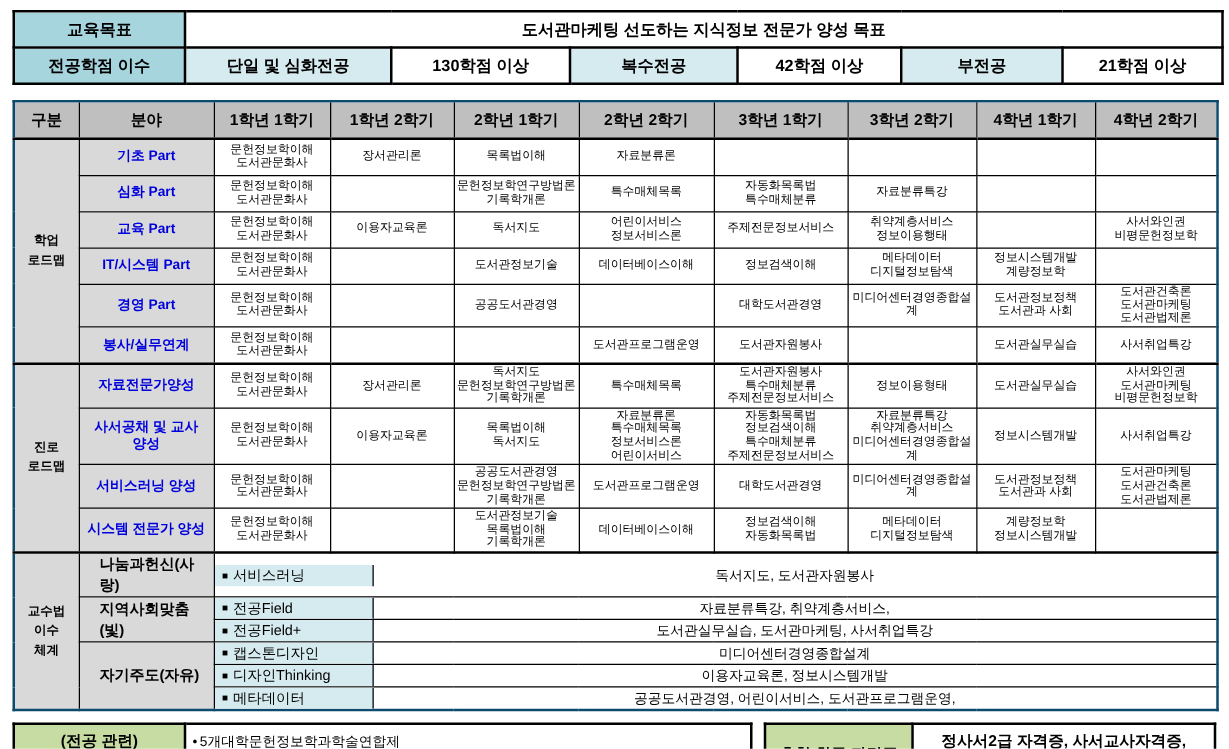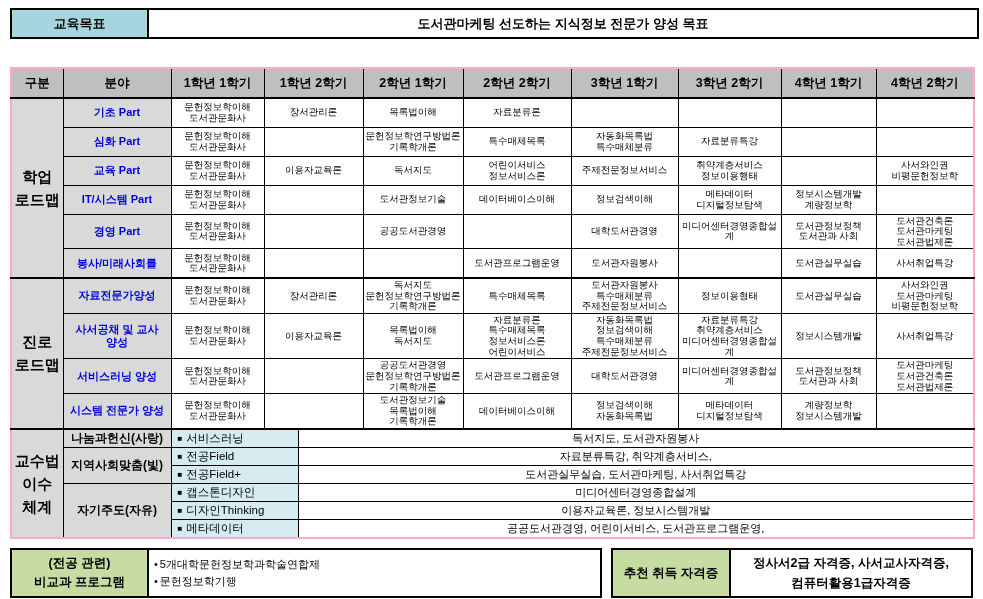--- a/index.html
+++ b/index.html
@@ -3,37 +3,37 @@
 <meta charset="utf-8">
 <style>
   * { box-sizing: border-box; margin: 0; padding: 0; }
   html, body { width: 983px; height: 599px; background: #fff; color: #000;
     font-family: "Liberation Sans", "DejaVu Sans", sans-serif; }
   .page { padding: 8px 8px 0 10px; }
   table { border-collapse: collapse; table-layout: fixed; }
   td, th { border: 1px solid #000; overflow: hidden; vertical-align: middle; }
 
   
-  .top-table { width: 967px; margin-bottom: 28px; }
+  .top-table { width: 967px; margin-bottom: 12px; }
   .top-table td { border-width: 2px; height: 29px; text-align: center; font-weight: bold; font-size: 13px; }
   .c-dark  { background: #a6d5de; }
   .c-light { background: #d6ebef; }
 
   
-  .main-table { width: 963px; border: 2px solid #f9a8d4; }
+  .main-table { width: 963px; border: 2px solid #0c4a6e; }
   .main-table th { background: #bfbfbf; height: 30px; font-size: 12.5px; border-bottom: 2px solid #000; }
-  .gubun { background: #d9d9d9; font-weight: bold; font-size: 15px; text-align: center; line-height: 1.55; white-space: pre-line; }
+  .gubun { background: #d9d9d9; font-weight: bold; font-size: 10px; text-align: center; line-height: 1.55; white-space: pre-line; }
   .field { background: #d9d9d9; color: #0000dd; font-weight: bold; font-size: 11px; text-align: center; white-space: pre-line; line-height: 1.2; }
   .course { font-size: 9.5px; text-align: center; white-space: pre-line; line-height: 1.12; padding: 1px 1px; word-break: break-all; }
   tr.sec td { border-top: 2px solid #000; }
   .h29 { height: 29px; } .h30 { height: 30px; } .h38 { height: 38px; }
   .h34 { height: 34px; } .h33 { height: 33px; } .h18 { height: 18px; }
 
   
-  .kglabel { background: #d9d9d9; font-weight: bold; font-size: 12px; text-align: center; }
+  .kglabel { background: #d9d9d9; font-weight: bold; font-size: 12px; text-align: left; padding-left: 16px; }
   .kwrap { padding: 0; }
   .krow { display: flex; align-items: stretch; height: 17px; }
   .kitem { width: 127px; background: #d6ebef; border-right: 1px solid #000;
            display: flex; align-items: center; gap: 4px; padding-left: 6px; font-size: 11.5px; }
   .kitem .blt { font-size: 8px; }
   .kval { flex: 1; display: flex; align-items: center; justify-content: center; font-size: 11px; text-align: right; }
 
   
   .bottom { display: flex; margin-top: 9px; }
   .bottom td { border-width: 2px; height: 48px; }
@@ -58,20 +58,29 @@
         <col style="width:143px">
       <col style="width:134px">
         <col style="width:131px">
         <col style="width:129px">
         <col style="width:128px">
     </colgroup>
     <tbody>
         <tr>
       <td class="c-dark">교육목표</td>
       <td colspan="6">도서관마케팅 선도하는 지식정보 전문가 양성 목표</td>
+    </tr>
+    <tr>
+      <td class="c-dark">전공학점 이수</td>
+      <td class="c-light">단일 및 심화전공</td>
+      <td>130학점 이상</td>
+      <td class="c-light">복수전공</td>
+      <td>42학점 이상</td>
+      <td class="c-light">부전공</td>
+      <td>21학점 이상</td>
     </tr>
   </tbody>
     </table>
 
   <table class="main-table">
     <colgroup>
       <col style="width:52px">
         <col style="width:108px">
         <col style="width:93px">
         <col style="width:99px">
@@ -162,21 +171,21 @@
       <td class="course"></td>
       <td class="course">대학도서관경영</td>
       <td class="course">미디어센터경영종합설계</td>
       <td class="course">도서관정보정책
 도서관과 사회</td>
       <td class="course">도서관건축론
 도서관마케팅
 도서관법제론</td>
     </tr>
     <tr class="h29">
-      <td class="field">봉사/미래사회를</td>
+      <td class="field">봉사/실무연계</td>
       <td class="course">문헌정보학이해
 도서관문화사</td>
       <td class="course"></td>
       <td class="course"></td>
       <td class="course">도서관프로그램운영</td>
       <td class="course">도서관자원봉사</td>
       <td class="course"></td>
       <td class="course">도서관실무실습</td>
       <td class="course">사서취업특강</td>
     </tr>

